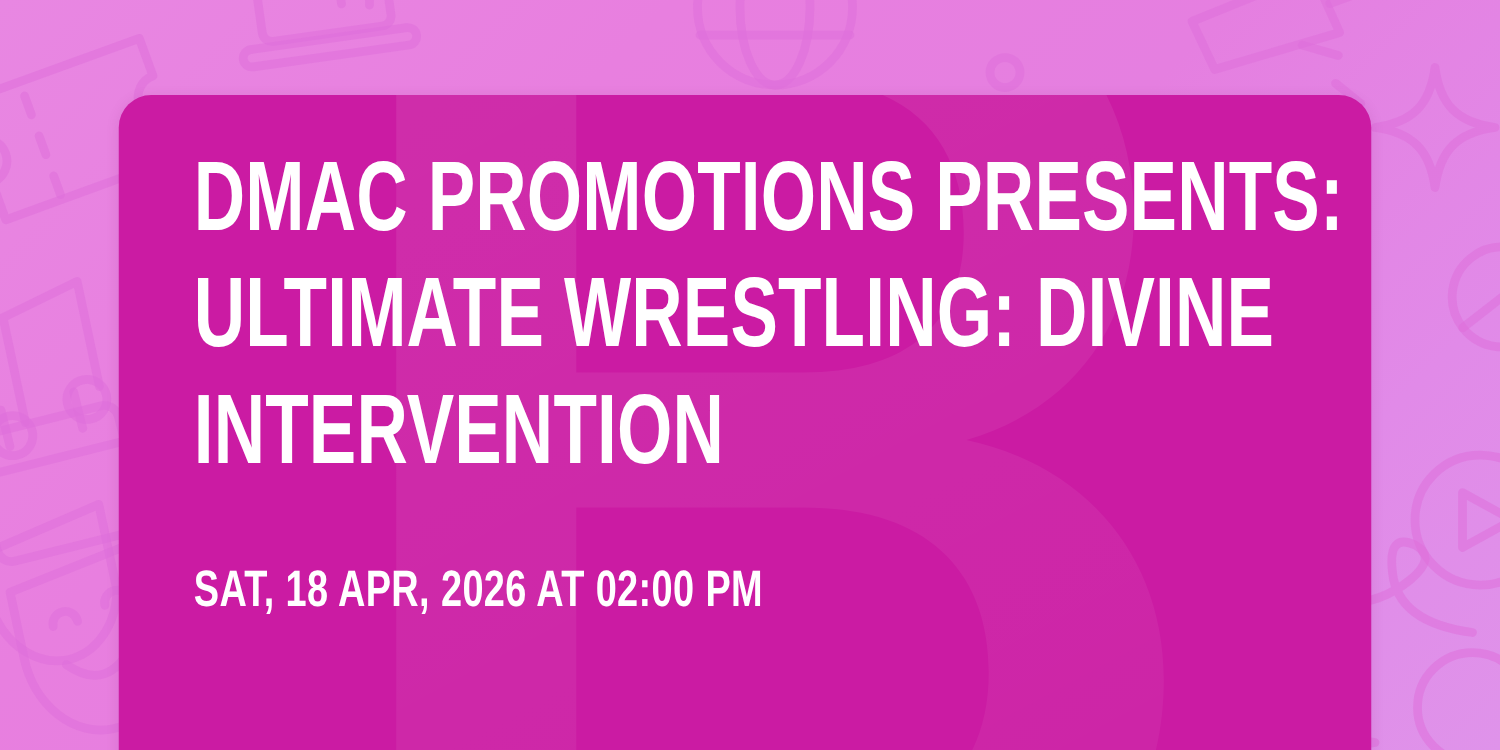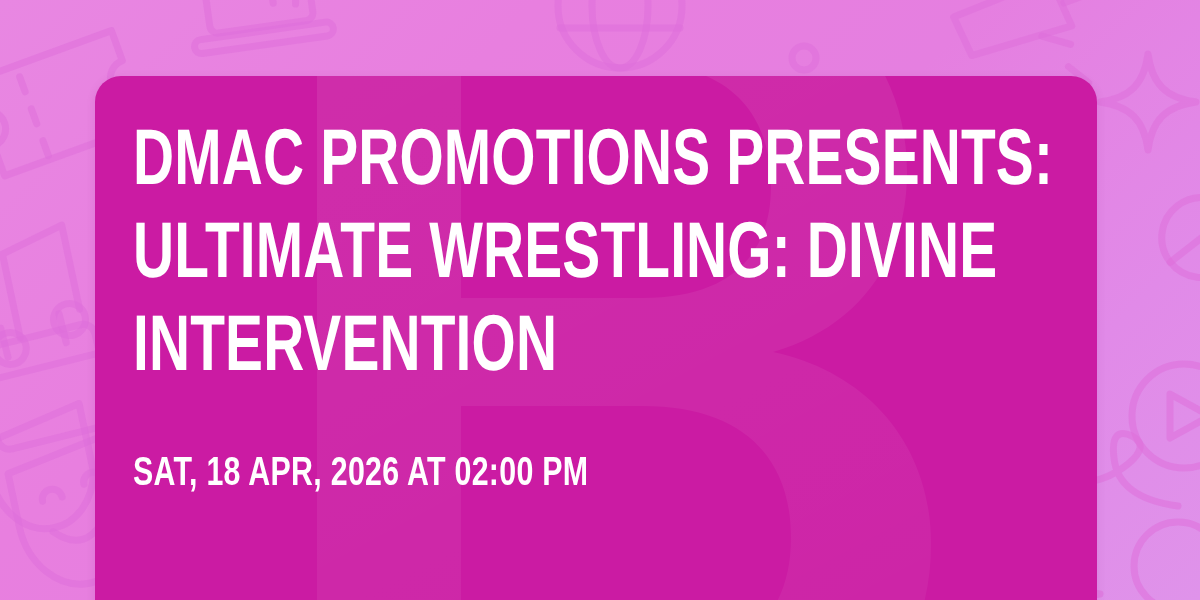--- a/index.html
+++ b/index.html
@@ -64,21 +64,21 @@
   }
   #card-watermark svg {
     display: block;
     width: 1002px;
     height: 560px;
   }
 
   #card-content {
     position: relative;
     z-index: 3;
-    padding: 34px 46px 0 38px;
+    padding: 34px 46px 0 60px;
   }
 
   .event-title {
     margin: 0;
     color: #ffffff;
     font-family: "Liberation Sans Narrow", "Liberation Sans", sans-serif;
     font-weight: 700;
     font-size: 79px;
     line-height: 93px;
     letter-spacing: 0.2px;

